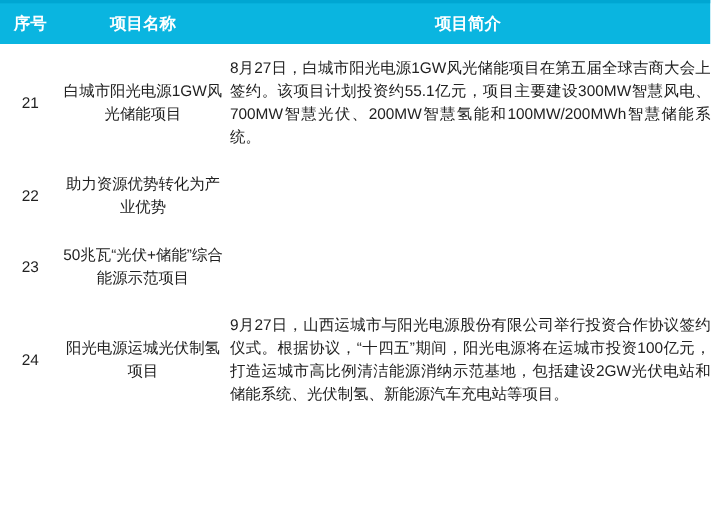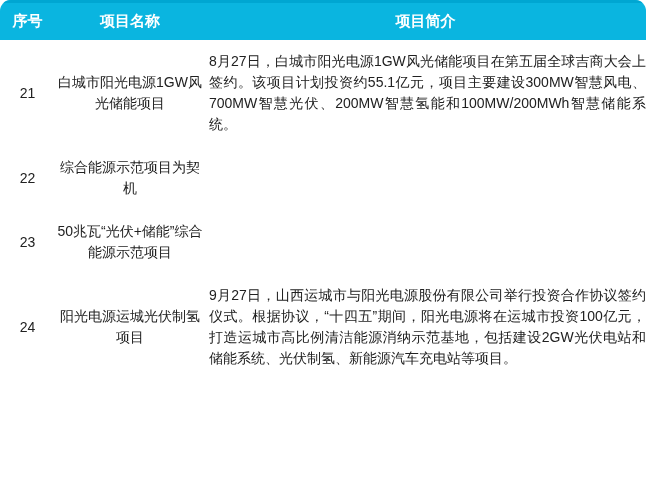--- a/index.html
+++ b/index.html
@@ -3,21 +3,20 @@
 <meta charset="utf-8">
 <style>
   html, body { margin: 0; padding: 0; }
   .page {
     width: 646px;
     height: 484px;
     background: #ffffff;
     font-family: "Liberation Sans", "DejaVu Sans", sans-serif;
     overflow: hidden;
     box-sizing: border-box;
-    border-radius: 11px;
   }
   .header-row {
     display: flex;
     align-items: center;
     height: 37px;
     background: #0ab5e0;
     border-top: 3px solid #00a6d2;
     color: #ffffff;
     font-weight: bold;
     font-size: 15px;
@@ -65,21 +64,21 @@
   </div>
 
   <div class="trow">
     <div class="col-no">21</div>
     <div class="col-name">白城市阳光电源1GW风光储能项目</div>
     <div class="col-desc">8月27日，白城市阳光电源1GW风光储能项目在第五届全球吉商大会上签约。该项目计划投资约55.1亿元，项目主要建设300MW智慧风电、700MW智慧光伏、200MW智慧氢能和100MW/200MWh智慧储能系统。</div>
   </div>
 
   <div class="trow">
     <div class="col-no">22</div>
-    <div class="col-name">综合能源示范项目为契机</div>
+    <div class="col-name">助力资源优势转化为产业优势</div>
   </div>
 
   <div class="trow">
     <div class="col-no">23</div>
     <div class="col-name">50兆瓦“光伏+储能”综合能源示范项目</div>
   </div>
 
   <div class="trow">
     <div class="col-no">24</div>
     <div class="col-name">阳光电源运城光伏制氢项目</div>

